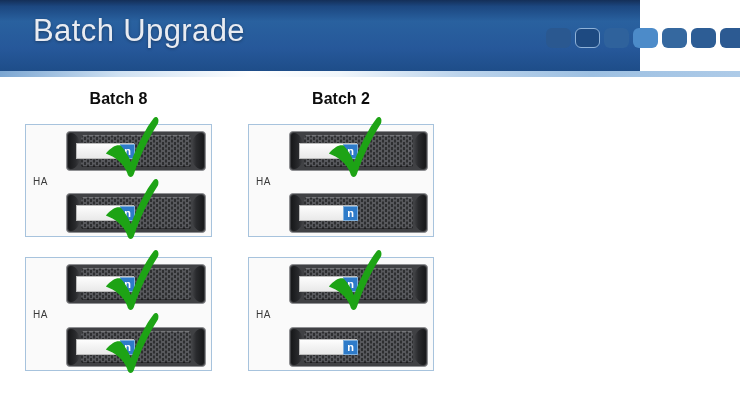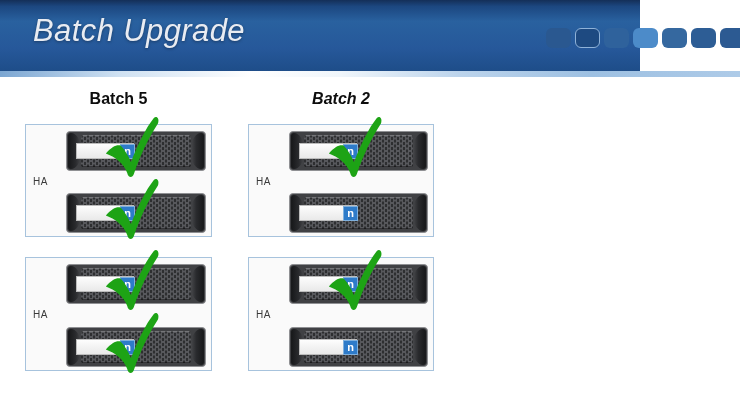--- a/index.html
+++ b/index.html
@@ -3,38 +3,37 @@
 <meta charset="utf-8">
 <style>
   * { margin:0; padding:0; box-sizing:border-box; }
   html,body { width:740px; height:416px; background:#ffffff; font-family:"Liberation Sans", sans-serif; }
   .slide { position:relative; width:740px; height:416px; background:#ffffff; overflow:hidden; }
 
   
   .header {
     position:absolute; left:0; top:0; width:640px; height:71px;
     background:linear-gradient(180deg,#142f58 0%, #1c4780 9%, #29619f 30%, #26589a 68%, #1e4d89 100%);
-    font-style:italic;
   }
   .title {
     position:absolute; left:33px; top:13px;
     font-size:31px; font-weight:400; color:#e9ecf2; letter-spacing:0.4px;
     text-shadow:0 1px 3px rgba(0,0,0,0.35);
   }
   .squares { position:absolute; left:546px; top:28px; display:flex; gap:4px; }
   .square { width:25px; height:20px; border-radius:6px; background:#2a5890; flex:0 0 auto; }
   .strip {
     position:absolute; left:0; top:71px; width:740px; height:6px;
     background:linear-gradient(90deg,#7ba6d2 0%, #cfe1f2 16%, #ffffff 34%, #f0f6fb 46%, #bcd4ec 62%, #9dc0e2 80%, #aecbe8 100%);
   }
 
   
   .col-heading { position:absolute; text-align:center; font-size:16px; font-weight:700; color:#0d0d0d; }
   .h-b1 { left:25px;  top:90px; width:187px; }
-  .h-b2 { left:248px; top:90px; width:186px;font-style:italic; }
+  .h-b2 { left:248px; top:90px; width:186px; }
 
   
   .pairbox { position:absolute; background:#fafafa; border:1px solid #a7c3dd; }
   .box-b1p1 { left:25px;  top:124px; width:187px; height:113px; }
   .box-b1p2 { left:25px;  top:257px; width:187px; height:114px; }
   .box-b2p1 { left:248px; top:124px; width:186px; height:113px; }
   .box-b2p2 { left:248px; top:257px; width:186px; height:114px; }
   .ha-label {
     position:absolute; left:7px; top:50%; transform:translateY(-50%);
     font-size:10px; color:#3a3a3a; letter-spacing:0.6px;
@@ -92,21 +91,21 @@
       <span class="square" style="background: rgb(30, 74, 129); border: 1px solid rgb(143, 178, 216);"></span>
       <span class="square" style="background: rgb(47, 98, 156);"></span>
       <span class="square" style="background: rgb(76, 139, 201);"></span>
       <span class="square" style="background: rgb(53, 104, 159);"></span>
       <span class="square" style="background: rgb(45, 93, 149);"></span>
       <span class="square" style="background: rgb(44, 90, 146);"></span>
     </div>
   </div>
   <div class="strip"></div>
 
-  <div class="col-heading h-b1">Batch 5</div>
+  <div class="col-heading h-b1">Batch 8</div>
   <div class="col-heading h-b2">Batch 2</div>
 
   <div class="pairbox box-b1p1">
     <span class="ha-label">HA</span>
     <div class="appliance row1">
       <span class="cap capl"></span>
       <span class="mesh"></span>
       <span class="cap capr"></span>
       <span class="slabel"></span>
       <span class="logo">n</span>

